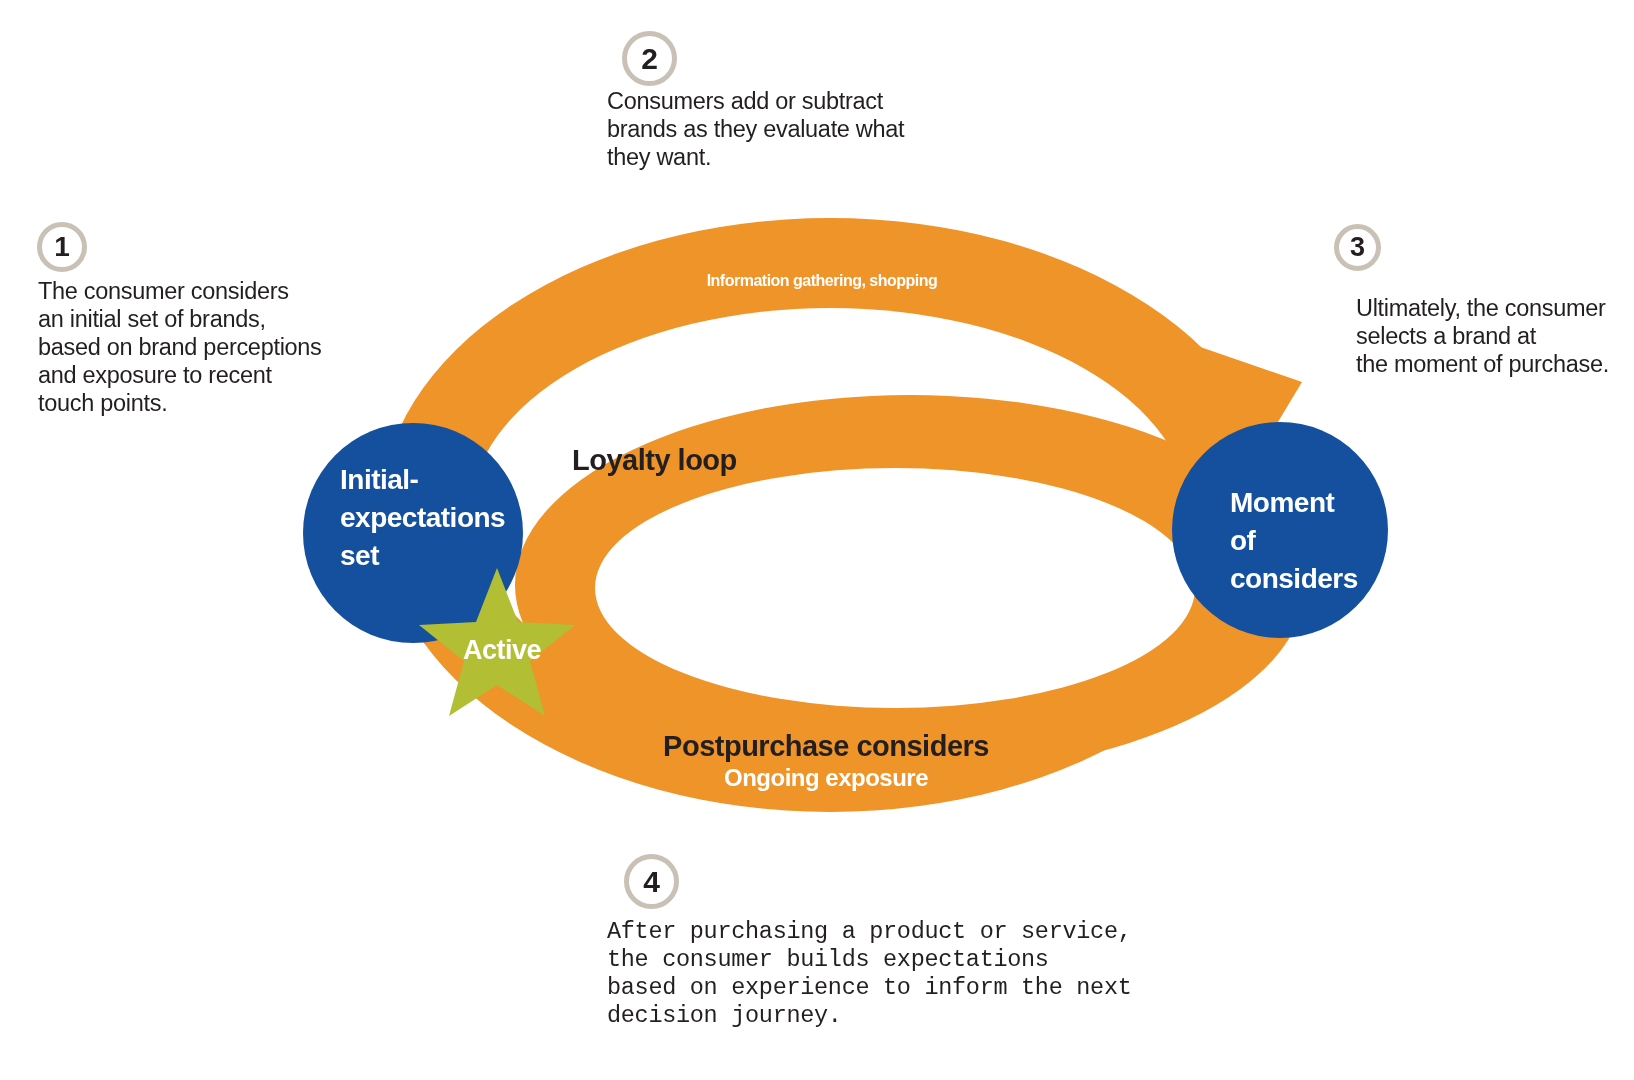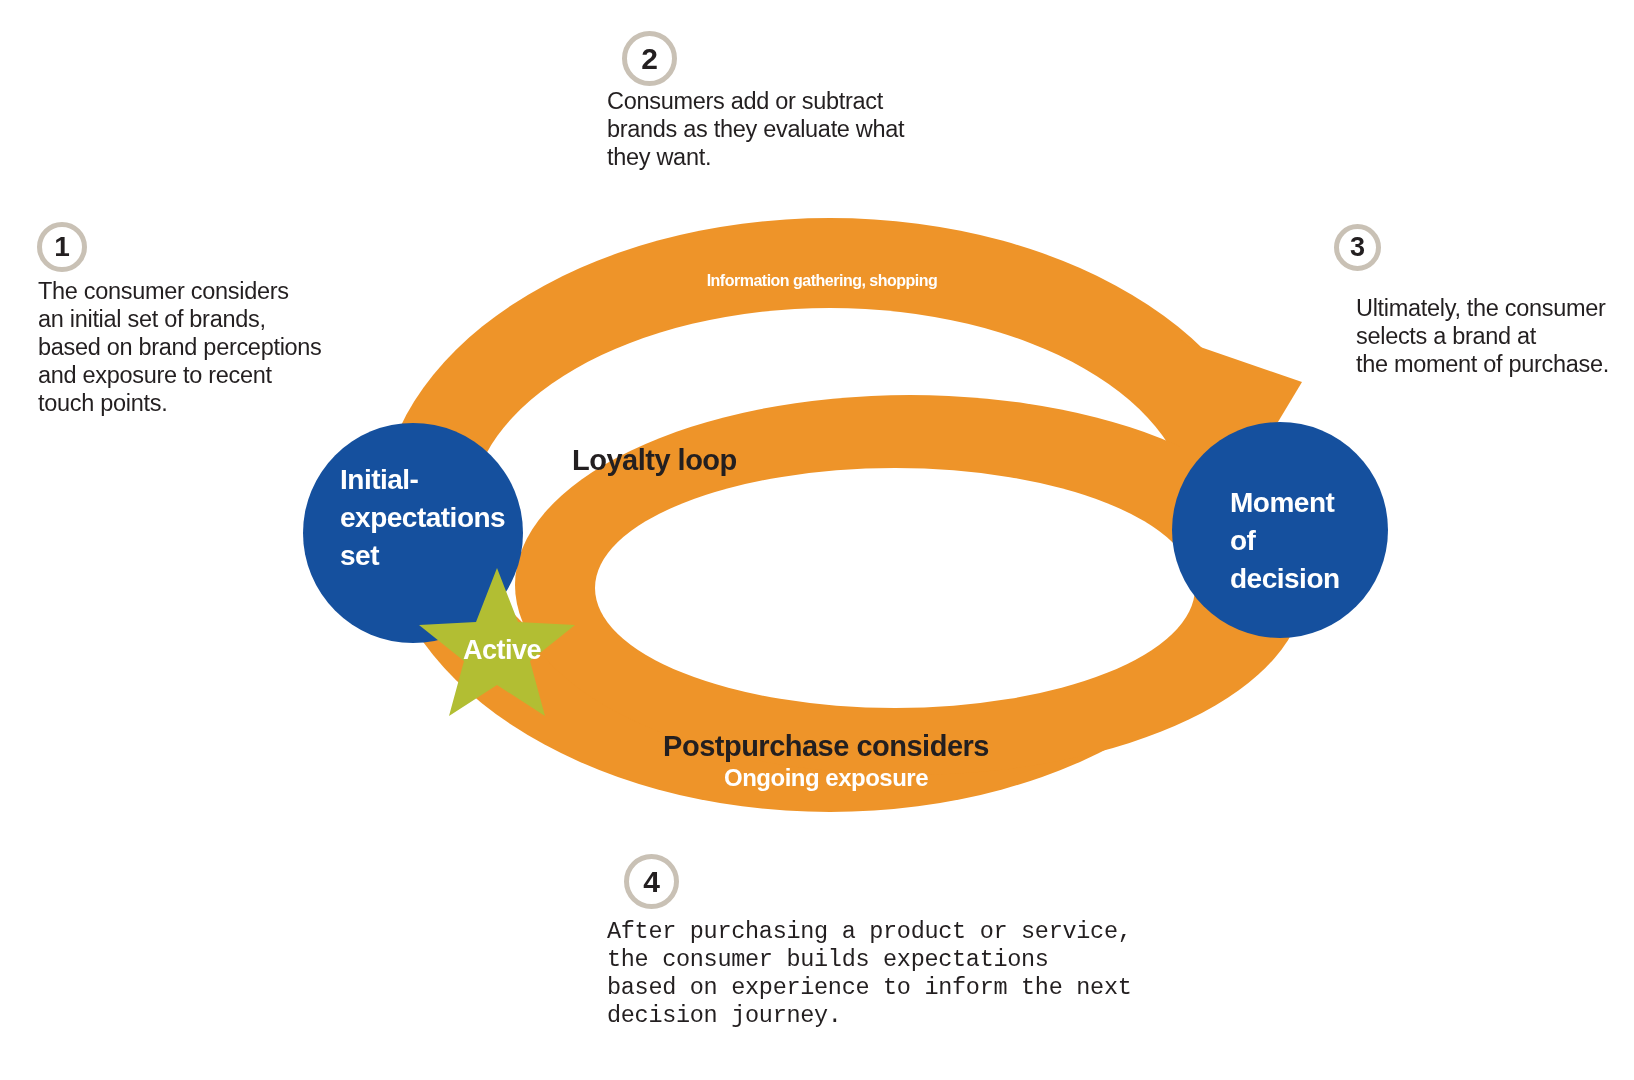--- a/index.html
+++ b/index.html
@@ -71,17 +71,17 @@
   <div class="abs lbl-black" style="left:572px;top:444px;font-size:29px;">Loyalty loop</div>
 
   <div class="abs lbl-black centerx" style="left:826px;top:730px;font-size:29px;">Postpurchase considers</div>
   <div class="abs lbl-white centerx" style="left:826px;top:764px;font-size:24px;">Ongoing exposure</div>
 
   <div class="abs circle-label" style="left:340px;top:461px;">Initial-
 expectations
 set</div>
   <div class="abs circle-label" style="left:1230px;top:484px;">Moment
 of
-decision</div>
+considers</div>
 
   <div class="abs lbl-white centerx" style="left:502px;top:635px;font-size:27px;">Active</div>
 
 </div>
 
 </body></html>

